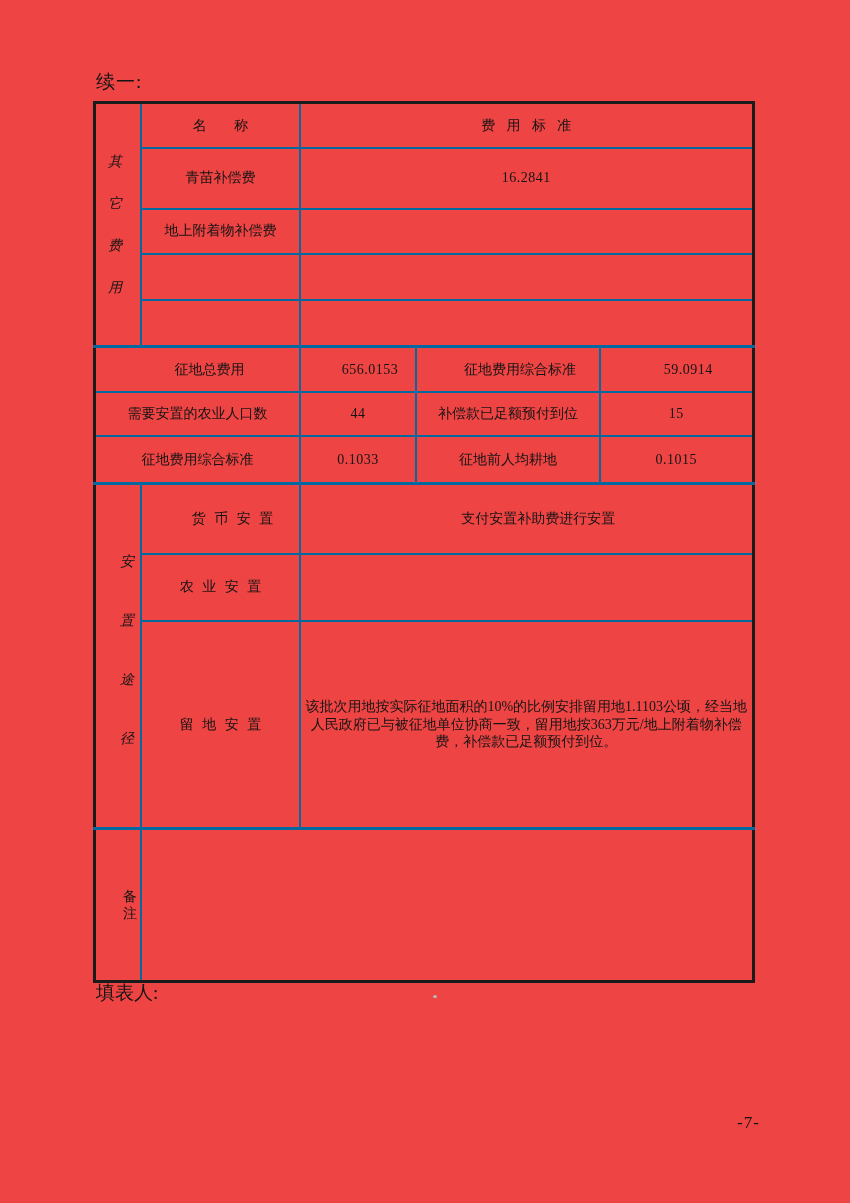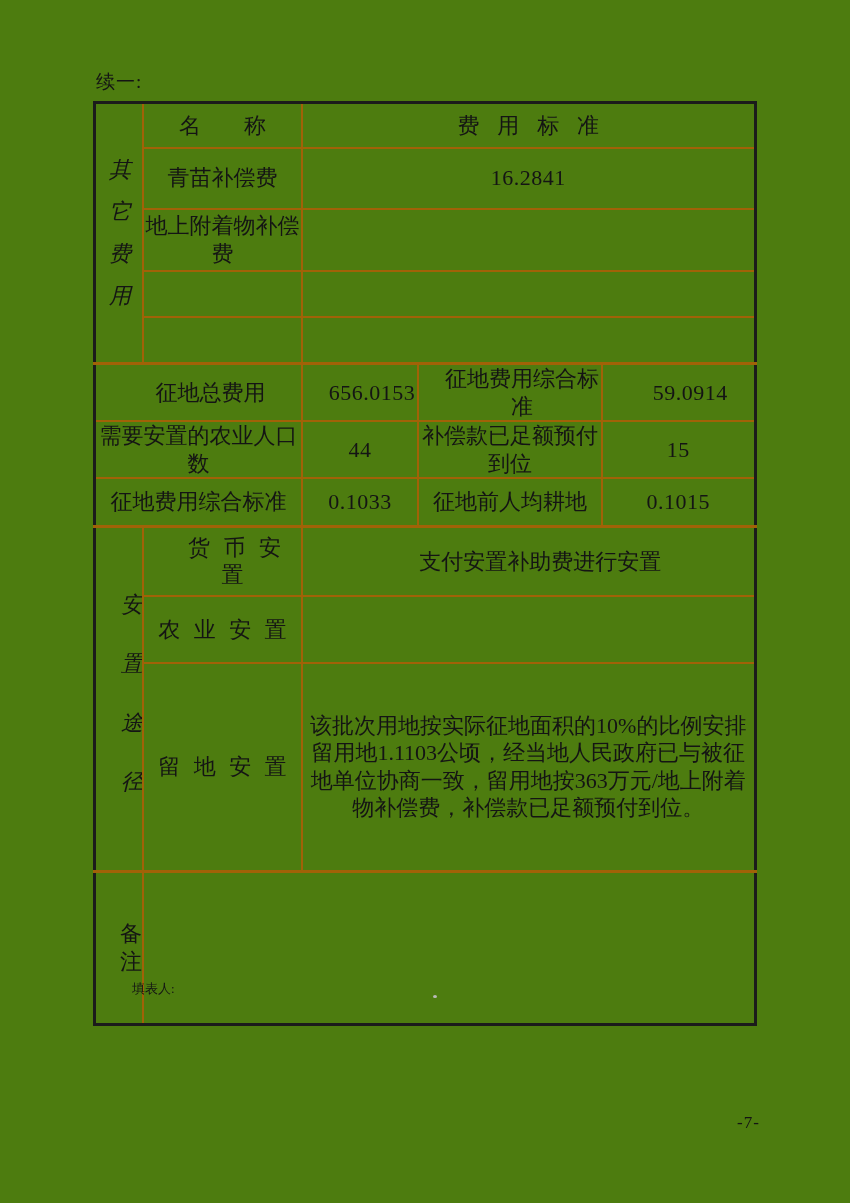--- a/index.html
+++ b/index.html
@@ -1,59 +1,58 @@
 <!DOCTYPE html>
 <html><head>
 <meta charset="utf-8">
 <style>
   html,body { margin:0; padding:0; background:#e8e8e8; }
   .page {
     position:relative;
     width:850px; height:1203px;
     margin:0 auto;
-    background:#4d7c0f;
+    background:#ef4444;
     font-family:"Liberation Serif","DejaVu Serif",serif;
     color:#141414;
     overflow:hidden;
   }
   .continuation {
     position:absolute; left:96px; top:69px;
     font-size:19px; letter-spacing:1px;
   }
   table.doc {
     position:absolute; left:93px; top:101px;
     border-collapse:collapse; table-layout:fixed;
     border:3px solid #1b1b1b;
   }
   table.doc td {
-    border:2px solid #a16207;
+    border:2px solid #0369a1;
     text-align:center; vertical-align:middle;
-    font-size:22px; padding:0; overflow:hidden;
+    font-size:14px; padding:0; overflow:hidden;
     line-height:1.25;
   }
   tr.sec > td { border-top-width:3px;padding-left:24px; }
   
   .vlabel   { display:block; width:20px; margin:0 auto; word-break:break-all; text-align:left;font-style:italic; }
   .vlabel-a { line-height:42px; }
   .vlabel-b { line-height:59px; transform:translateY(-6px); }
   
   .sp-wide { letter-spacing:0.85em; text-indent:0.85em; }
   .sp-med  { letter-spacing:0.28em; text-indent:0.28em;border-radius:21px; }
   .sp-sm   { letter-spacing:0.18em; text-indent:0.18em; }
   .val { font-size:17.5px; letter-spacing:0.5px; }
   .cell-left { text-align:left; padding-left:3px; }
   .para {
     text-align:left; vertical-align:middle;
     padding:0 12px 0 3px;
     font-size:17px; line-height:26px;
   }
   .filler {
     position:absolute; left:96px; top:980px;
-    font-size:13px;
-    margin-left:36px;
+    font-size:19px;
   }
   .pagenum {
     position:absolute; left:737px; top:1113px;
     font-size:17px; letter-spacing:1px;
   }
   .speck {
     position:absolute; left:433px; top:995px;
     width:4px; height:3px; background:#b9b9b9; border-radius:50%;
   }
 </style>
@@ -78,40 +77,40 @@
       <td rowspan="5">
         <span class="vlabel vlabel-a">其它费用</span>
       </td>
       <td class="sp-wide">名 称</td>
       <td colspan="3" class="sp-med">费 用 标 准</td>
     </tr>
     <tr style="height:61px">
       <td>青苗补偿费</td>
       <td colspan="3" class="val">16.2841</td>
     </tr>
-    <tr style="height:62px">
+    <tr style="height:45px">
       <td>地上附着物补偿费</td>
       <td colspan="3" class="val"></td>
     </tr>
     <tr style="height:46px">
       <td></td>
       <td colspan="3" class="val"></td>
     </tr>
     <tr style="height:47px">
       <td></td>
       <td colspan="3" class="val"></td>
     </tr>
 
     <tr class="sec" style="height:45px">
       <td colspan="2">征地总费用</td>
       <td class="val">656.0153</td>
       <td>征地费用综合标准</td>
       <td class="val">59.0914</td>
     </tr>
-    <tr style="height:36px">
+    <tr style="height:44px">
       <td colspan="2">需要安置的农业人口数</td>
       <td class="val">44</td>
       <td>补偿款已足额预付到位</td>
       <td class="val">15</td>
     </tr>
     <tr style="height:48px">
       <td colspan="2">征地费用综合标准</td>
       <td class="val">0.1033</td>
       <td>征地前人均耕地</td>
       <td class="val">0.1015</td>

